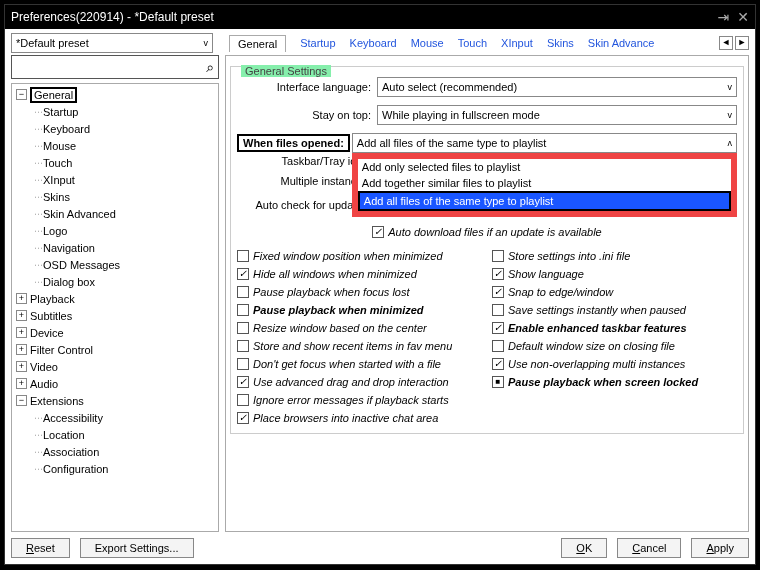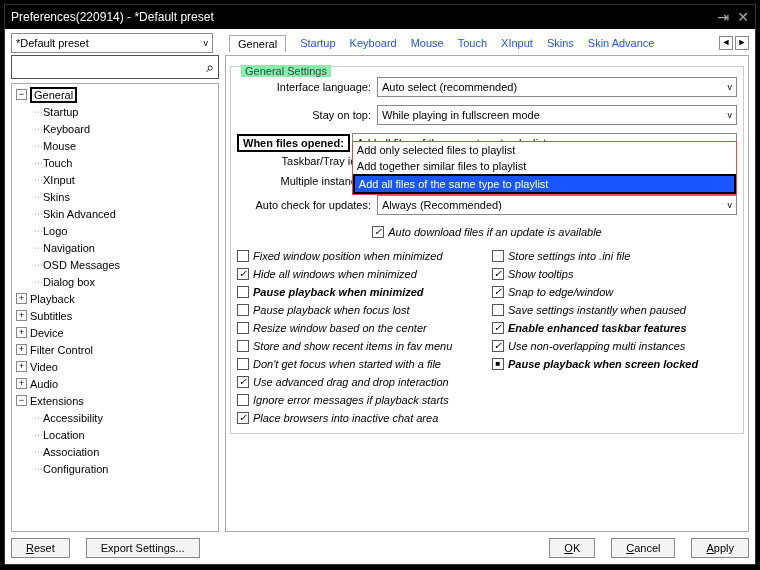--- a/index.html
+++ b/index.html
@@ -31,32 +31,32 @@
   .tlabel.boxed { border: 2px solid #000; padding: 0 2px; background: #fff; }
   .tnode.ind1 { padding-left: 18px; }
   .rightcol { flex: 1; border: 1px solid #aaa; position: relative; padding: 4px; overflow: hidden; }
   .fieldset-label { position: absolute; top: -2px; left: 10px; background: #86efac; padding: 0 4px; color: #444; }
   .fieldset { border: 1px solid #ccc; margin-top: 6px; padding: 10px 6px 6px 6px; position: relative; }
   .row { display: flex; align-items: center; margin-bottom: 8px; }
   .row .lbl { width: 140px; text-align: right; padding-right: 6px; }
   .row .lbl.boxed { border: 2px solid #000; font-weight: bold; padding: 1px 4px; margin-right: 2px; width: auto; }
   .combo { flex: 1; height: 20px; border: 1px solid #888; display: flex; align-items: center; justify-content: space-between; padding: 0 4px; position: relative; }
   .combo .caret { font-size: 9px; }
-  .dropdown { position: absolute; top: 7px; left: -1px; right: -1px; background: #fff; border: 1px solid #ef4444; z-index: 10; }
+  .dropdown { position: absolute; top: 19px; left: -1px; right: -1px; background: #fff; border: 6px solid #ef4444; z-index: 10; }
   .dopt { padding: 2px 4px; }
   .dopt.sel { background: #1a56ff; color: #fff; border: 2px solid #000; font-weight: normal; }
   .autodl { text-align: center; margin: 6px 0; }
   .chkrow { display: flex; align-items: center; height: 18px; font-style: italic; }
   .chk { width: 12px; height: 12px; border: 1px solid #555; margin-right: 4px; display: inline-flex; align-items: center; justify-content: center; font-size: 10px; line-height: 10px; }
   .chk.on::after { content: "✓"; }
   .chk.sq::after { content: "■"; font-size: 8px; }
   .cols { display: flex; gap: 10px; }
   .cols .c { flex: 1; }
   .bold { font-weight: bold; }
-  .footer { display: flex; padding: 6px; gap: 16px; align-items: center; }
+  .footer { display: flex; padding: 6px; gap: 10px; align-items: center; }
   .footer .spacer { flex: 1; }
   .btn { border: 1px solid #888; padding: 3px 14px; background: #f4f4f4; cursor: default; }
   .btn u { text-decoration: underline; }
 </style>
 </head>
 <body>
 
 <div class="window">
   <div class="titlebar">
     <span class="title">Preferences(220914) - *Default preset</span>
@@ -251,28 +251,28 @@
               <div class="chkrow">
                 <span class="chk"></span>
                 <span class="">Fixed window position when minimized</span>
               </div>
               <div class="chkrow">
                 <span class="chk on"></span>
                 <span class="">Hide all windows when minimized</span>
               </div>
               <div class="chkrow">
                 <span class="chk"></span>
+                <span class="">Pause playback when focus lost</span>
+              </div>
+              <div class="chkrow">
+                <span class="chk"></span>
                 <span class="bold">Pause playback when minimized</span>
               </div>
               <div class="chkrow">
                 <span class="chk"></span>
-                <span class="">Pause playback when focus lost</span>
-              </div>
-              <div class="chkrow">
-                <span class="chk"></span>
                 <span class="">Resize window based on the center</span>
               </div>
               <div class="chkrow">
                 <span class="chk"></span>
                 <span class="">Store and show recent items in fav menu</span>
               </div>
               <div class="chkrow">
                 <span class="chk"></span>
                 <span class="">Don't get focus when started with a file</span>
               </div>
@@ -289,33 +289,37 @@
                 <span class="">Place browsers into inactive chat area</span>
               </div>
             </div>
           <div class="c" id="col-right">
               <div class="chkrow">
                 <span class="chk"></span>
                 <span class="">Store settings into .ini file</span>
               </div>
               <div class="chkrow">
                 <span class="chk on"></span>
-                <span class="">Show tooltips</span>
+                <span class="">Show language</span>
               </div>
               <div class="chkrow">
                 <span class="chk on"></span>
                 <span class="">Snap to edge/window</span>
               </div>
               <div class="chkrow">
                 <span class="chk"></span>
                 <span class="">Save settings instantly when paused</span>
               </div>
               <div class="chkrow">
                 <span class="chk on"></span>
                 <span class="bold">Enable enhanced taskbar features</span>
+              </div>
+              <div class="chkrow">
+                <span class="chk"></span>
+                <span class="">Default window size on closing file</span>
               </div>
               <div class="chkrow">
                 <span class="chk on"></span>
                 <span class="">Use non-overlapping multi instances</span>
               </div>
               <div class="chkrow">
                 <span class="chk sq"></span>
                 <span class="bold">Pause playback when screen locked</span>
               </div>
             </div>

